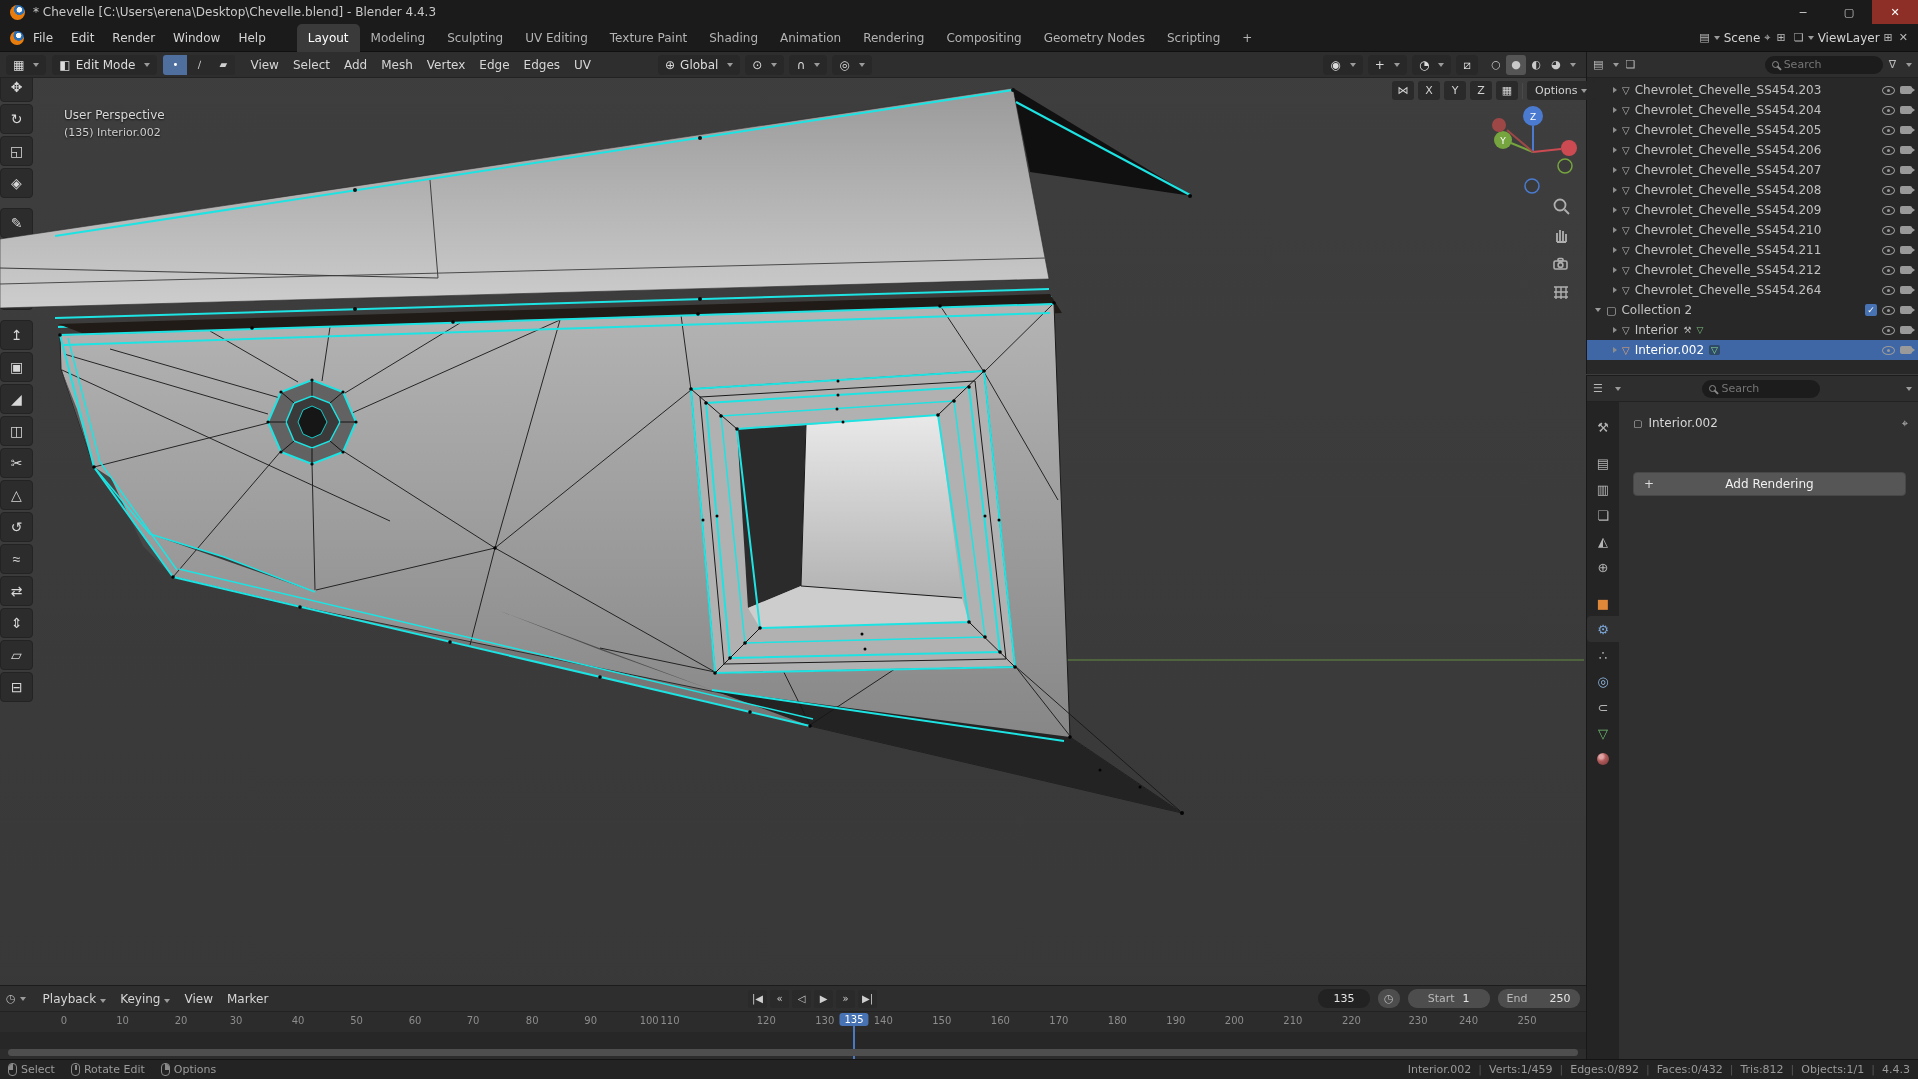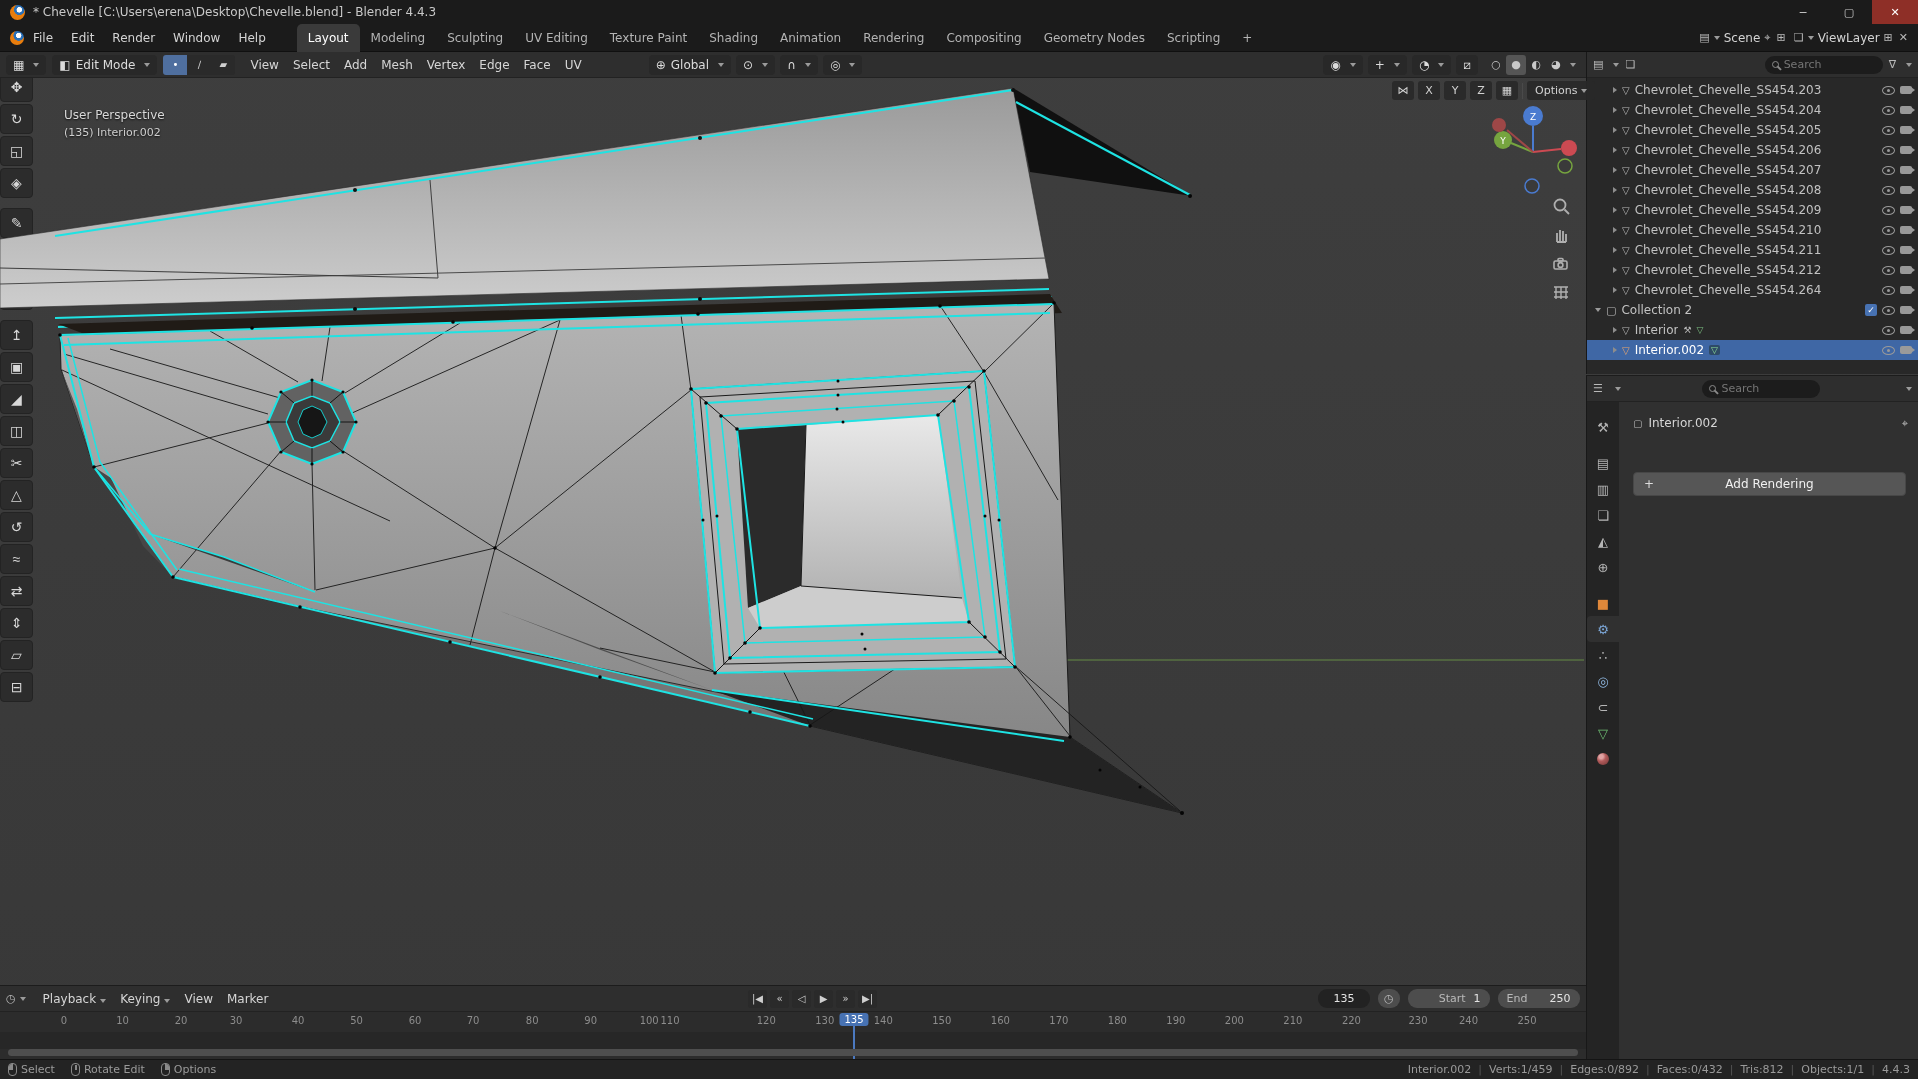--- a/index.html
+++ b/index.html
@@ -347,21 +347,21 @@
     <span class="selmode" style="border-radius:0 3px 3px 0">
         <span>▰</span>
       </span>
     <span style="width:8px"></span>
     <span class="hmenu">View</span>
     <span class="hmenu">Select</span>
     <span class="hmenu">Add</span>
     <span class="hmenu">Mesh</span>
     <span class="hmenu">Vertex</span>
     <span class="hmenu">Edge</span>
-    <span class="hmenu">Face</span>
+    <span class="hmenu">Edges</span>
     <span class="hmenu">UV</span>
     <span style="width:60px"></span>
     <span class="pill">
         <span>⊕</span>
         <span>Global</span>
         <i class="chev"></i>
       </span>
     <span style="width:5px"></span>
     <span class="pill">
         <span>⊙</span>
@@ -734,21 +734,21 @@
         <span class="pbtn">»</span>
         <span class="pbtn">▶|</span>
       </span>
       <span class="abs flexr" style="left:1318px;gap:8px">
         <span class="tl-field" style="background:#222;width:52px;justify-content:center">
             <span>135</span>
           </span>
         <span class="tl-field" style="padding:0 6px">
             <span class="mini-ic">◷</span>
           </span>
-        <span class="tl-field" style="width:82px;justify-content:flex-end">
+        <span class="tl-field" style="width:82px;justify-content:center">
             <span style="color:#b9b9b9">Start</span>
             <span>1</span>
           </span>
         <span class="tl-field" style="width:82px;justify-content:space-between">
             <span style="color:#b9b9b9">End</span>
             <span>250</span>
           </span>
       </span>
     </div>
     <div id="tl-body">

